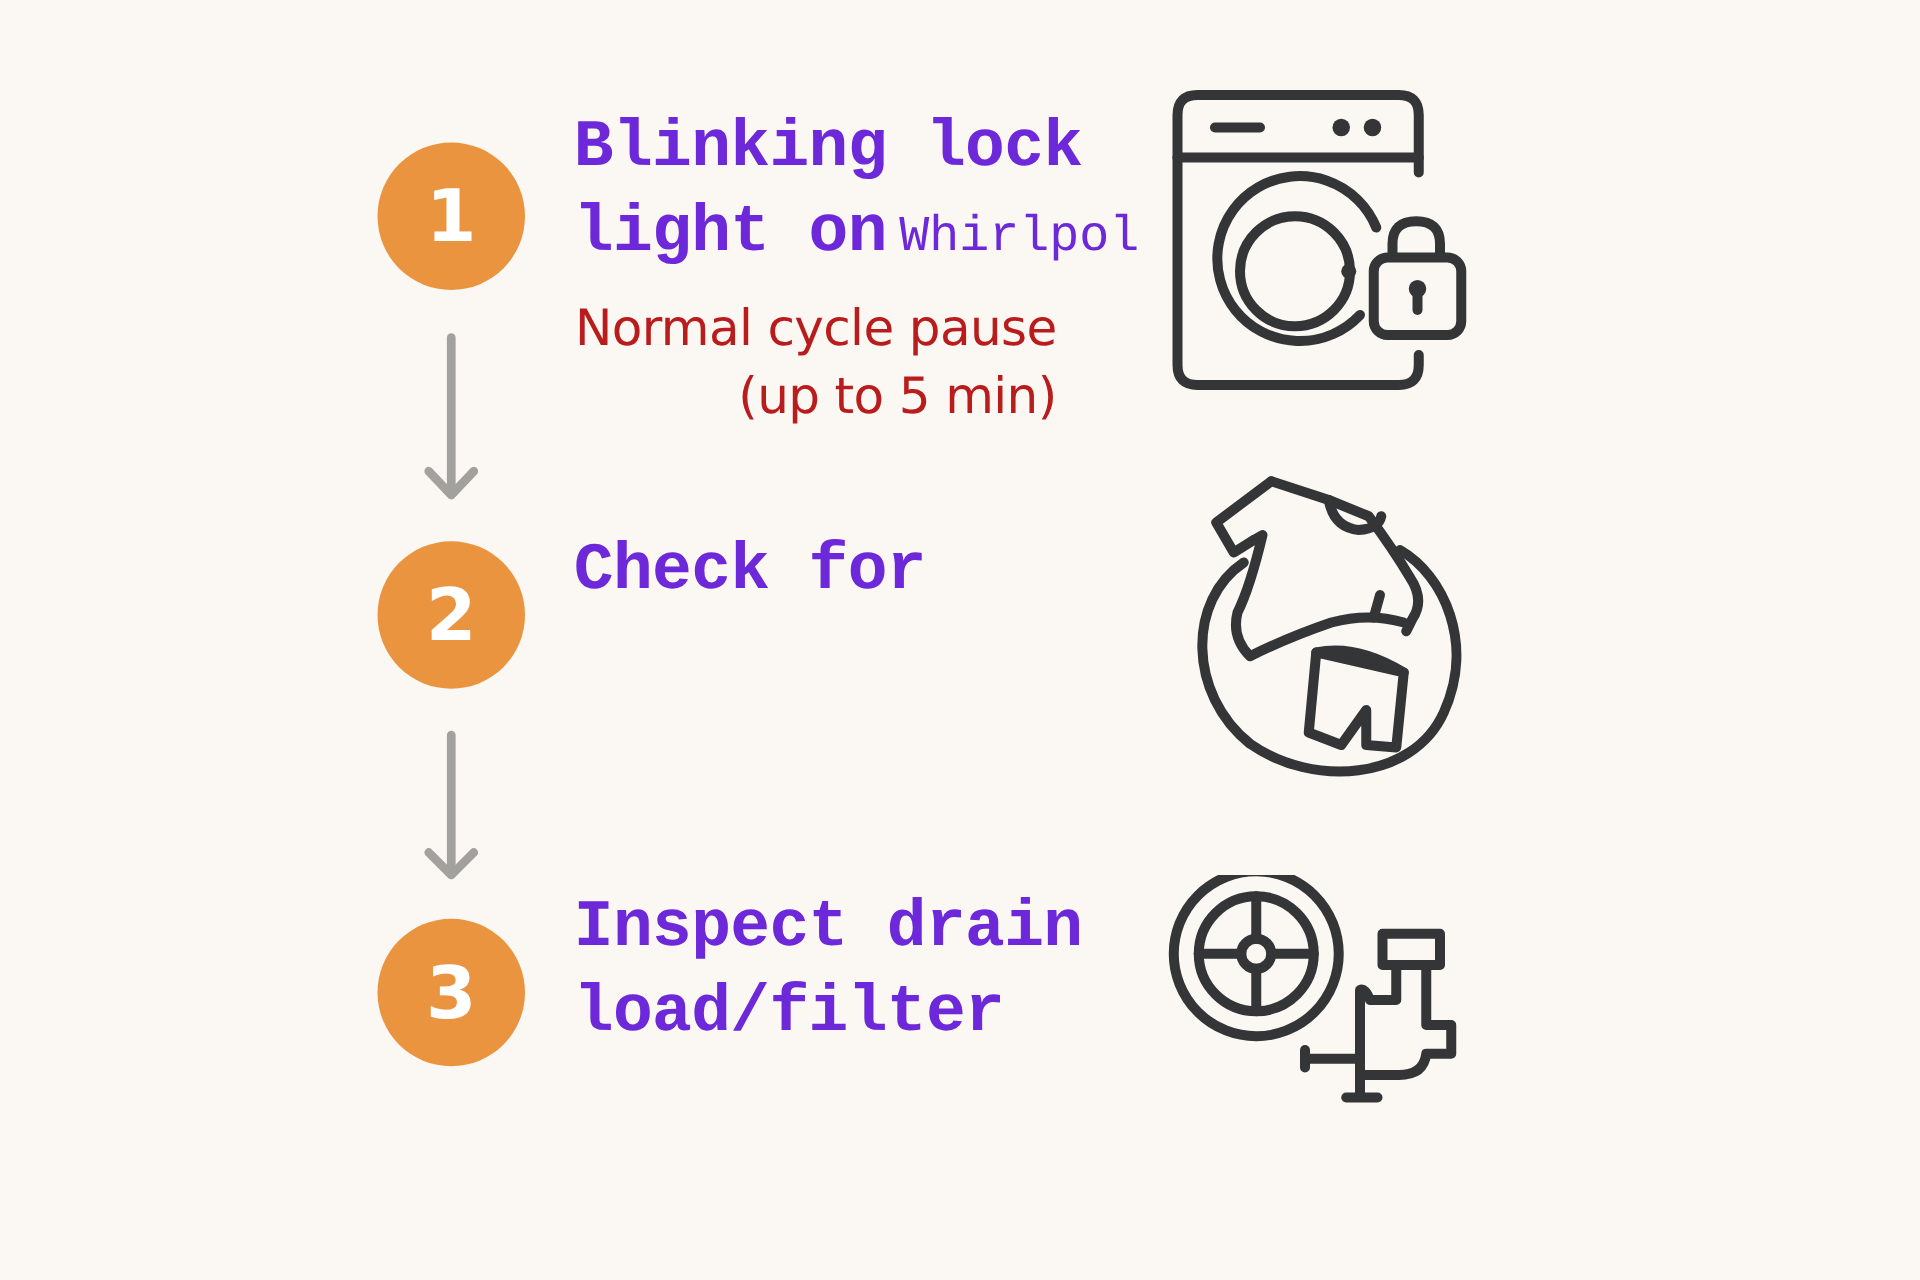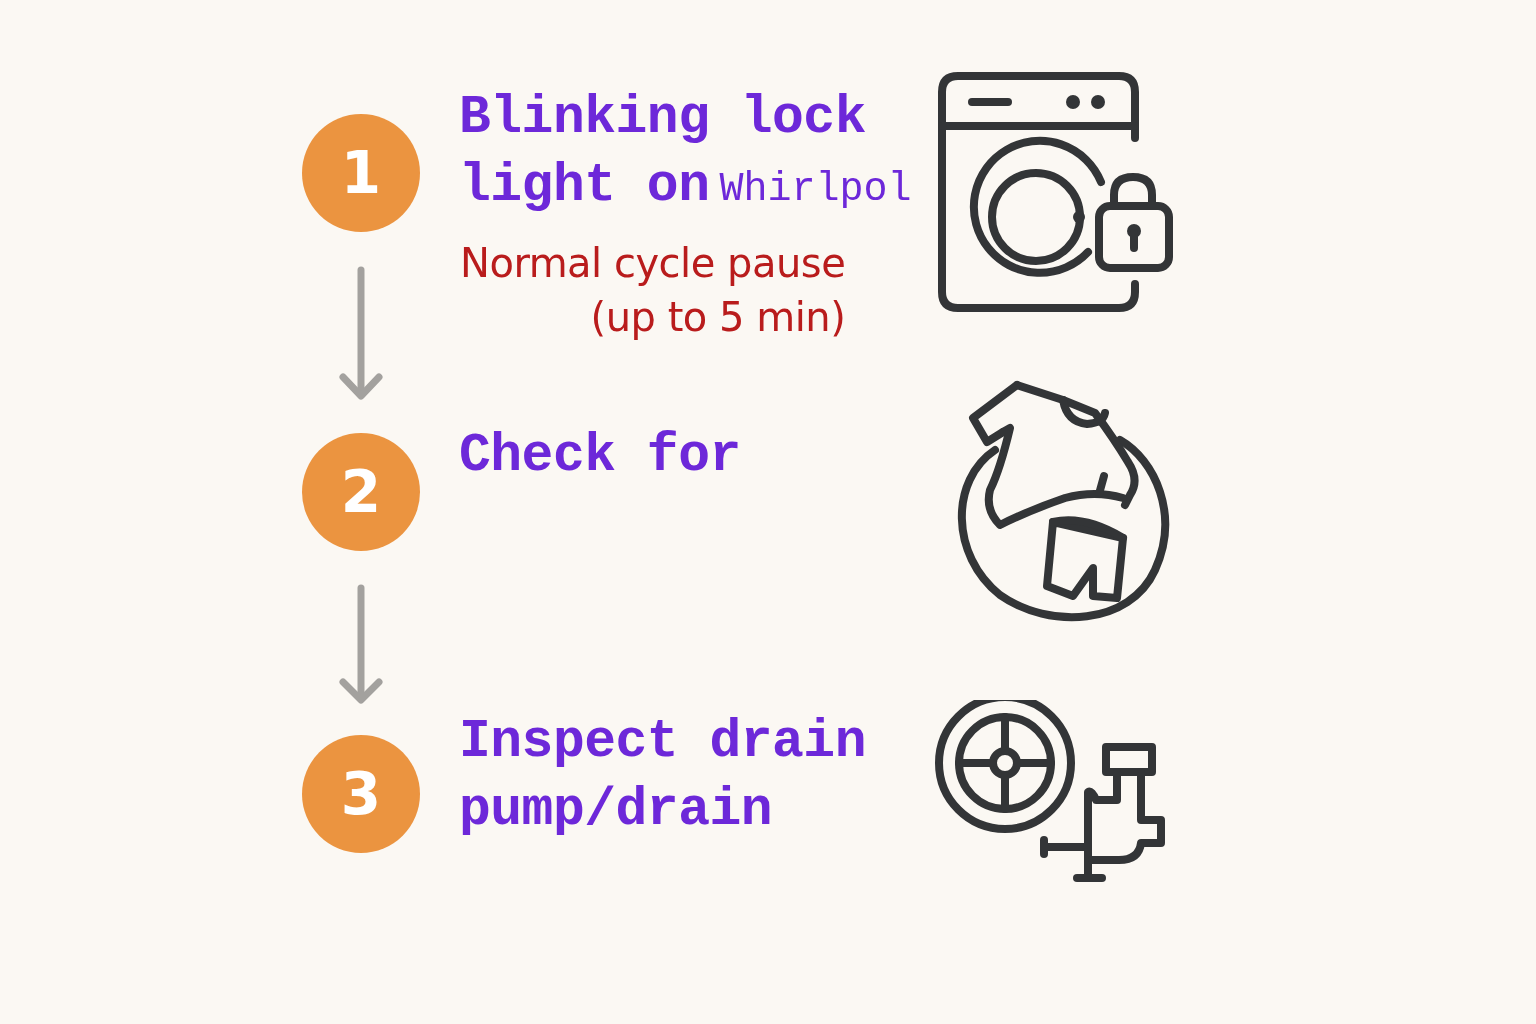--- a/index.html
+++ b/index.html
@@ -153,21 +153,21 @@
     <polyline points="6,100 24,118 42,100"></polyline>
   </svg>
 </div>
 
 <div class="step-circle" style="left:302px; top:735px;">
   <span>3</span>
 </div>
 
 <div class="title" style="top:688px;margin-top:20px;">
   <div>Inspect drain</div>
-  <div>pump/drain</div>
+  <div>load/filter</div>
 </div>
 
 <div class="icon" style="left:934px; top:700px;">
   <svg width="245" height="190" viewBox="0 0 245 190" fill="none" stroke="#333537" stroke-width="8" stroke-linecap="round" stroke-linejoin="round">
 
     <circle cx="71" cy="63" r="66"></circle>
 
     <circle cx="71" cy="63" r="46"></circle>
 
     <circle cx="71" cy="63" r="12"></circle>

